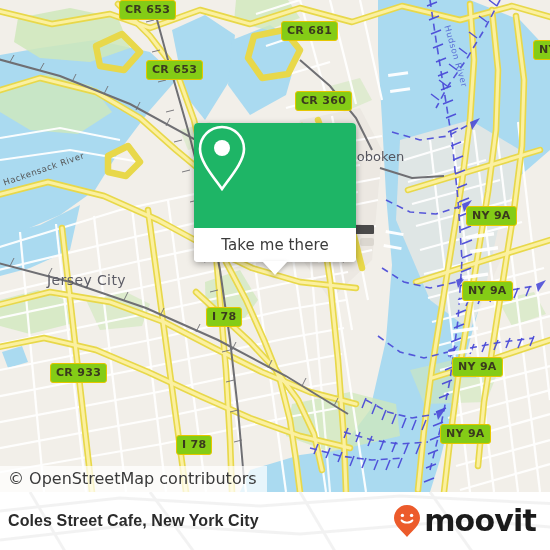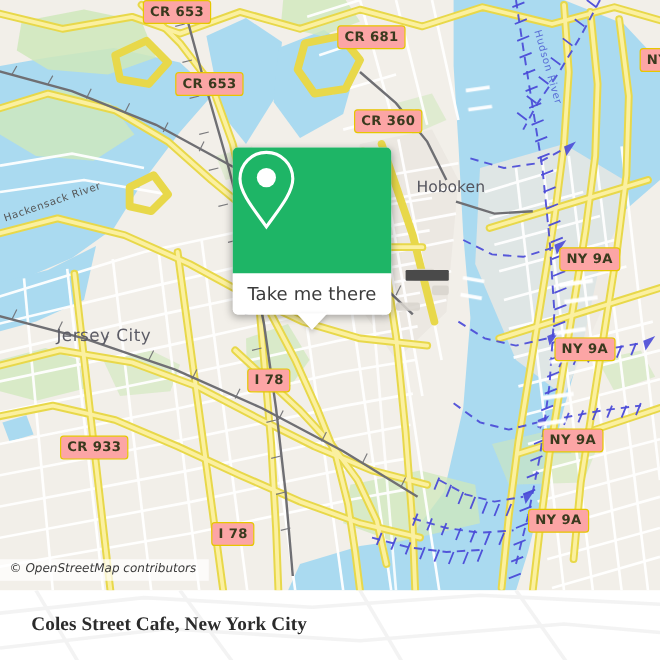--- a/index.html
+++ b/index.html
@@ -28,38 +28,38 @@
   .city{font-size:14px;color:#5c5c66;letter-spacing:.4px;}
   .town{font-size:13px;color:#55555e;}
   .water-label{
     font-size:8.5px;color:#5a6fd6;letter-spacing:.6px;
     transform-origin:left top;
   }
 
   
   .shield{
     position:absolute;
-    background:#fca5a5;
+    background:#84cc16;
     border:1.5px solid #e6c700;
     border-radius:3px;
     color:#3a3a1e;
     font-size:11px;
     font-weight:bold;
     line-height:1;
     padding:3px 5px 4px 5px;
     letter-spacing:.3px;
     white-space:nowrap;
     font-family:"DejaVu Sans","Liberation Sans",sans-serif;
   }
 
   
   .popup{
     position:absolute;
     left:194px;top:123px;
-    width:132px;
+    width:162px;
     border-radius:4px;
     box-shadow:0 2px 7px rgba(0,0,0,.35);
     background:#ffffff;
     overflow:visible;
   }
   .popup-green{
     height:105px;
     background:#1eb566;
     border-radius:4px 4px 0 0;
     display:flex;align-items:center;justify-content:center;
@@ -82,41 +82,40 @@
     border-right:13px solid transparent;
     border-top:14px solid #ffffff;
     filter:drop-shadow(0 2px 2px rgba(0,0,0,.22));
   }
 
   
   .attrib{
     position:absolute;left:0;top:466px;
     background:rgba(255,255,255,.72);
     padding:3px 10px 4px 8px;
-    font-size:10px;color:#3a3a3a;
+    font-size:16px;color:#3a3a3a;
     font-family:"DejaVu Sans","Liberation Sans",sans-serif;
     white-space:nowrap;
-    font-style:italic;
   }
 
   
   .bottombar{
     position:absolute;left:0;top:492px;width:550px;height:58px;
     background:#ffffff;
     overflow:hidden;
   }
   .bottombar .ghost{
     position:absolute;left:0;top:-492px;width:550px;height:550px;
     opacity:.10;
   }
   .place-name{
-    position:absolute;left:26px;top:50%;transform:translateY(-50%);
+    position:absolute;left:8px;top:50%;transform:translateY(-50%);
     font-size:16px;font-weight:bold;color:#2b2b2b;
     letter-spacing:.1px;white-space:nowrap;
-    font-family:Liberation Serif, serif;
+    font-family:Liberation Sans, sans-serif;
   }
   .brand{
     position:absolute;right:14px;top:50%;transform:translateY(-50%);
     display:flex;align-items:center;gap:2px;
   }
   .brand-word{
     font-size:30px;font-weight:bold;color:#1b1b1b;
     letter-spacing:-0.8px;line-height:1;
     font-family:"DejaVu Sans","Liberation Sans",sans-serif;
   }
@@ -417,15 +416,24 @@
         <path d="M30,492 L70,560"></path>
         <path d="M150,492 L200,560"></path>
         <path d="M300,492 L340,560"></path>
         <path d="M430,492 L478,560"></path>
         <path d="M0,540 L140,524 L300,534 L470,520 L560,528"></path>
       </g>
     </svg>
 
     <div class="place-name">Coles Street Cafe, New York City</div>
 
+    <div class="brand">
+      <svg width="30" height="34" viewBox="0 0 30 34">
+        <path d="M15 1 C7.8 1 2 6.8 2 14 C2 21.6 10 27 15 33 C20 27 28 21.6 28 14 C28 6.8 22.2 1 15 1 Z" fill="#ec5b2b"></path>
+        <circle cx="10.4" cy="11.4" r="1.7" fill="#ffffff"></circle>
+        <circle cx="19.6" cy="11.4" r="1.7" fill="#ffffff"></circle>
+        <path d="M9.6 16.4 C11.6 19.4 18.4 19.4 20.4 16.4" fill="none" stroke="#ffffff" stroke-width="1.9" stroke-linecap="round"></path>
+      </svg>
+      <span class="brand-word">moovit</span>
+    </div>
   </div>
 
 </div>
 
 </body></html>

